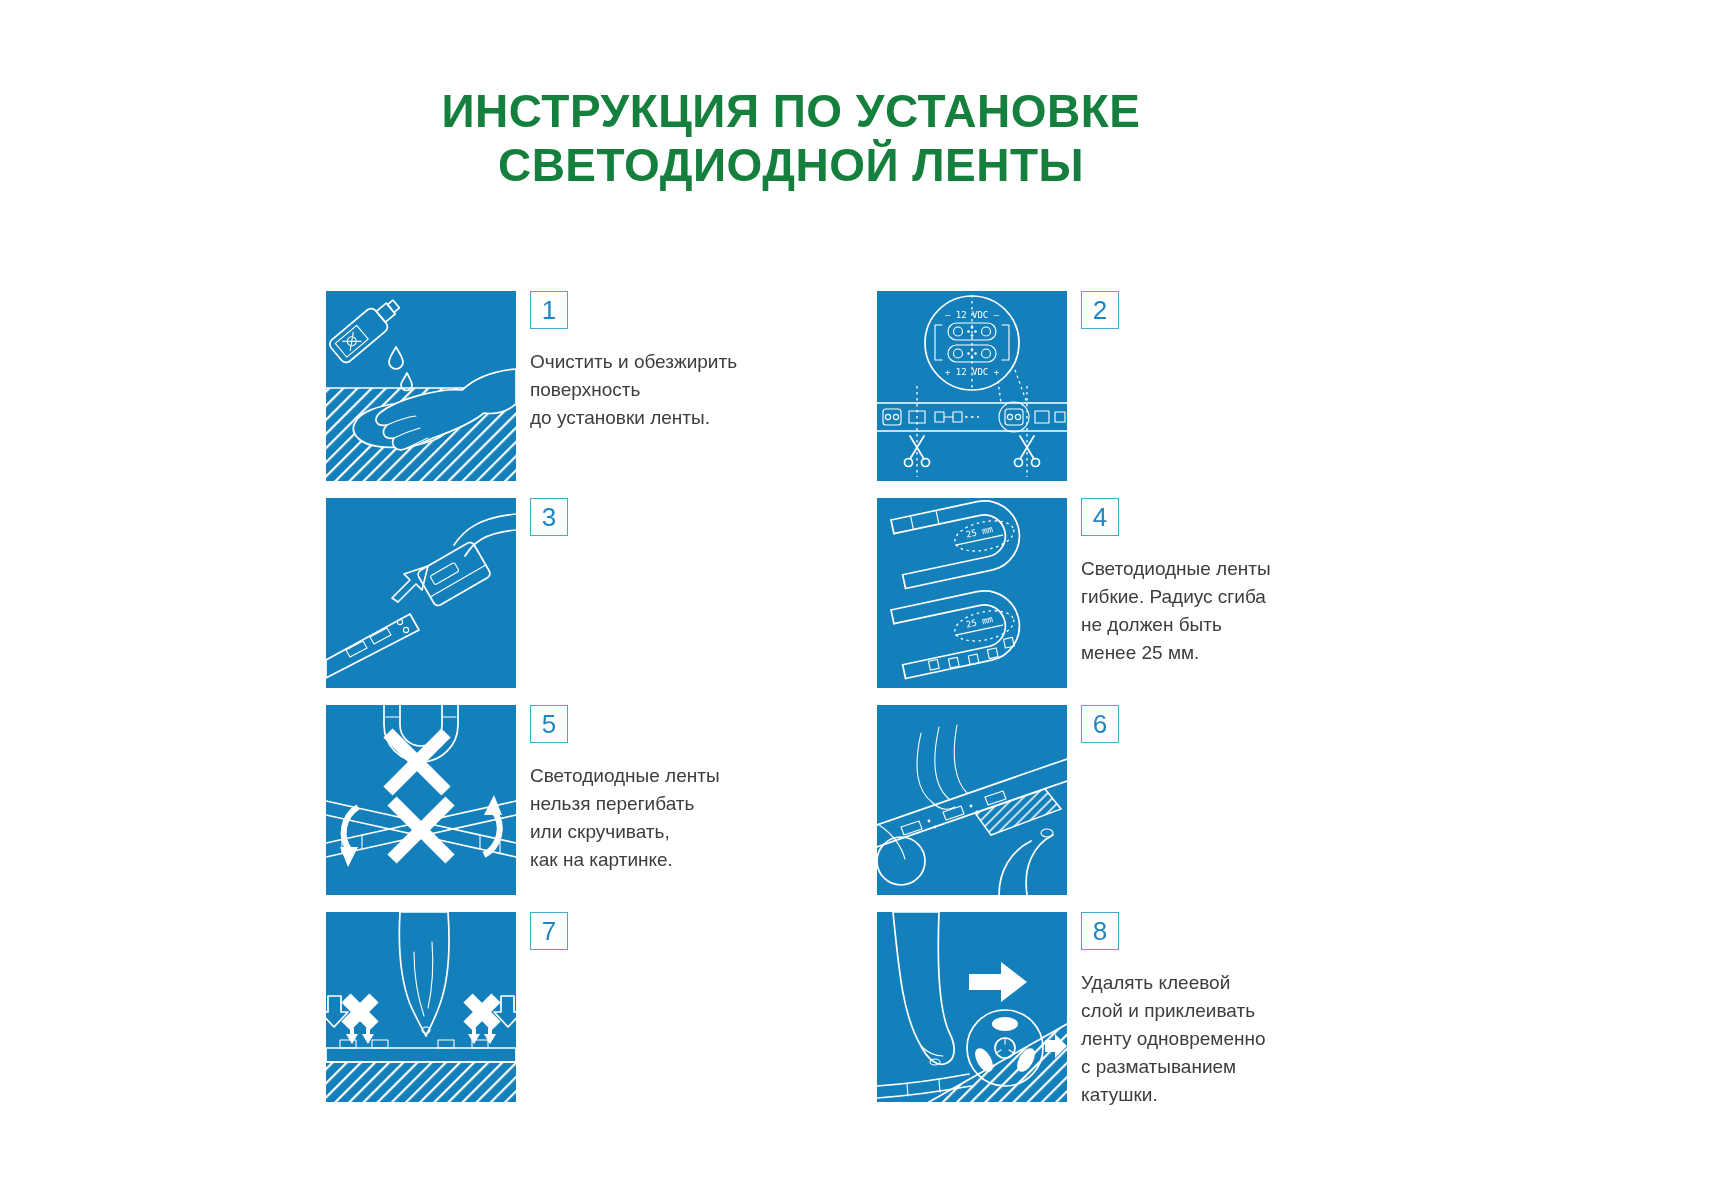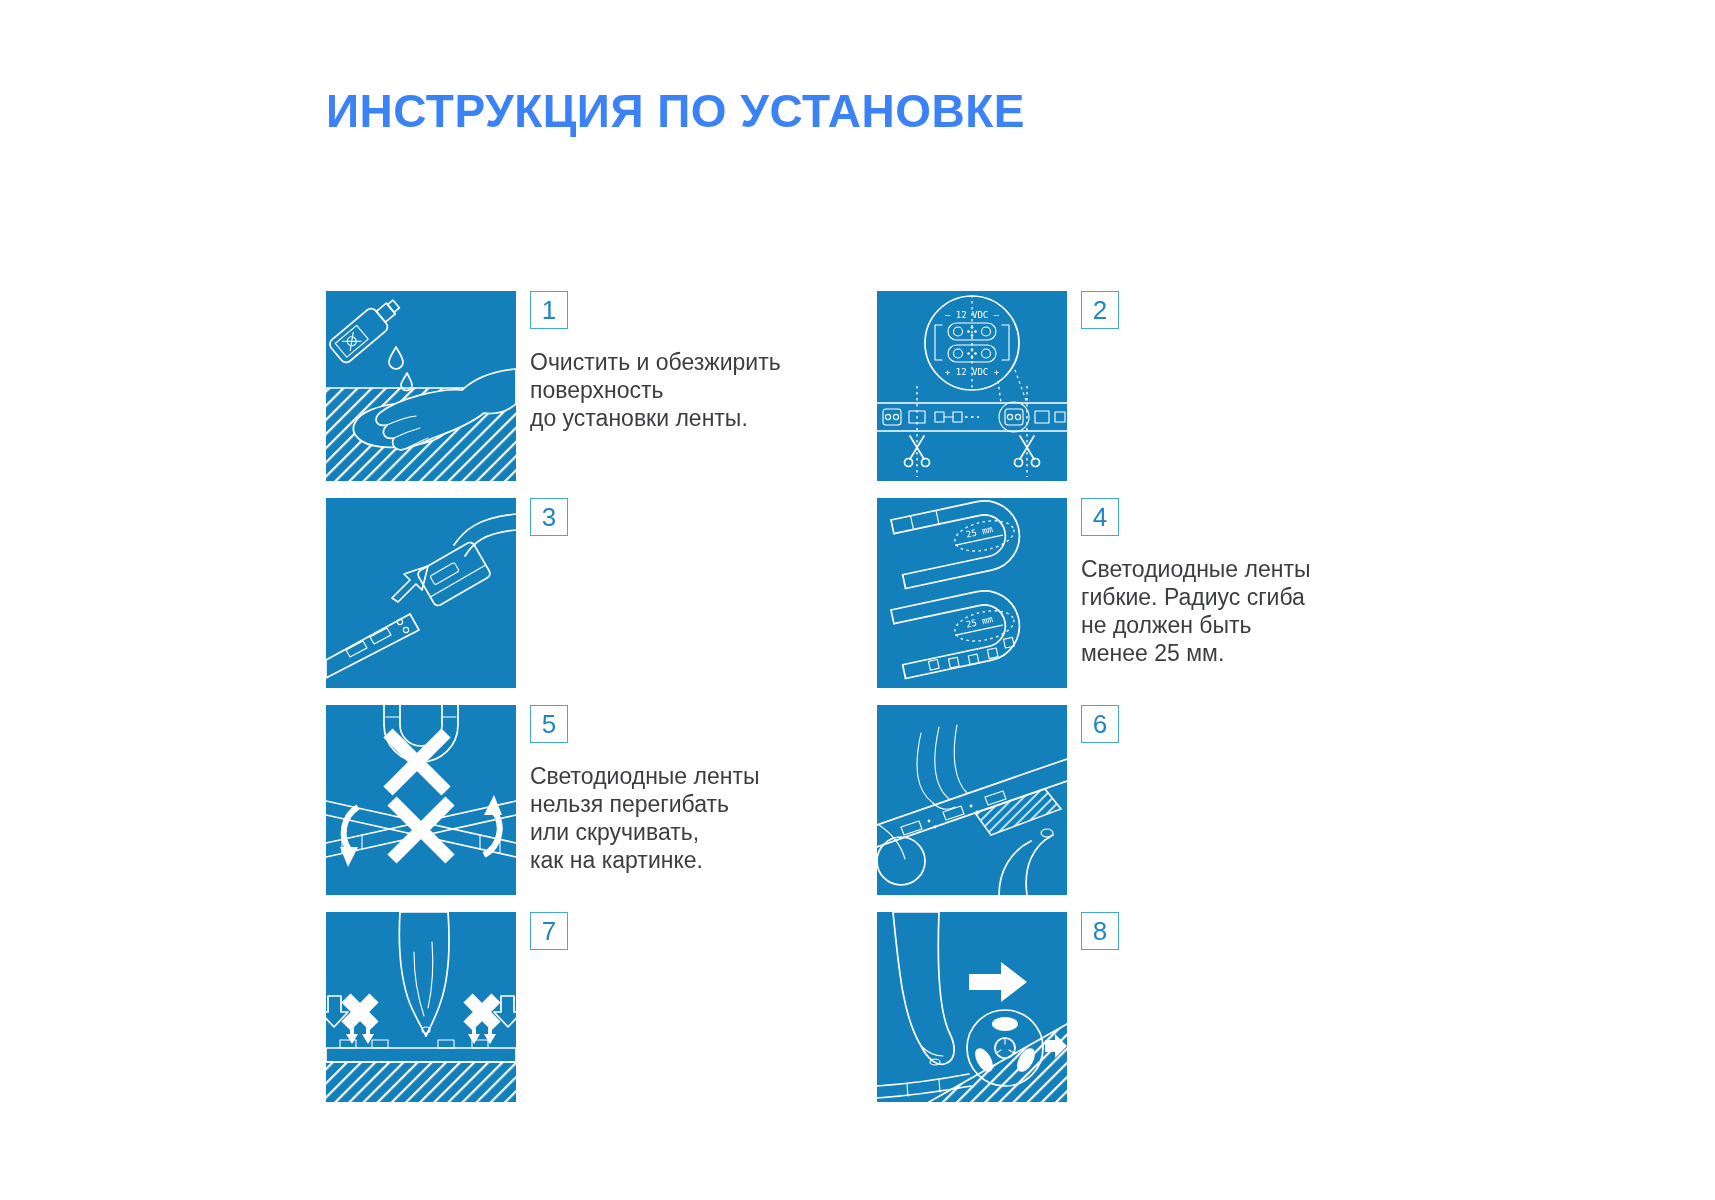--- a/index.html
+++ b/index.html
@@ -2,60 +2,61 @@
 <html><head>
 <meta charset="utf-8">
 <style>
   html,body { margin:0; padding:0; background:#ffffff; }
   .page {
     position:relative; width:1715px; height:1200px; background:#ffffff;
     font-family:"Liberation Sans", sans-serif; overflow:hidden;
   }
   .title {
     position:absolute; left:326px; top:84px; width:930px;
-    color:#3b82f6; font-weight:bold;
+    text-align:center; color:#15803d; font-weight:bold;
     font-size:46px; line-height:54px; letter-spacing:0.5px;
   }
   .steps {
     position:absolute; left:326px; top:291px;
     display:grid; grid-template-columns:504px 504px; column-gap:47px;
     grid-auto-rows:190px; row-gap:17px;
   }
   .step { display:flex; gap:14px; align-items:flex-start; }
   .illus {
     width:190px; height:190px; flex:0 0 auto; display:block;
     background:#1480bb;
   }
   .body { width:300px; }
   .num {
     width:38px; height:38px; box-sizing:border-box;
     border:1.5px solid #45a8cf; color:#1f86c1;
     font-size:26px; line-height:36px; text-align:center;
     margin-bottom:19px; background:#ffffff;
   }
   .txt {
-    color:#3c3d40; font-size:23px; line-height:28px;
+    color:#3c3d40; font-size:19px; line-height:28px;
     white-space:pre-line;
   }
   
   .ln { stroke:#ffffff; stroke-width:1.7; fill:none; stroke-linecap:round; stroke-linejoin:round; }
   .ln-thin { stroke:#ffffff; stroke-width:1.1; fill:none; stroke-linecap:round; stroke-linejoin:round; }
   .dash { stroke:#ffffff; stroke-width:1.3; fill:none; stroke-dasharray:2.5 3.5; }
   .wfill { fill:#ffffff; stroke:none; }
   .bfill { fill:#1480bb; stroke:#ffffff; stroke-width:1.7; stroke-linejoin:round; }
   .xbar { stroke:#ffffff; stroke-width:13; fill:none; }
   .lbl { fill:#ffffff; font-size:9px; font-family:"DejaVu Sans Mono", monospace; text-anchor:middle; }
 </style>
 </head>
 <body>
 
 <div class="page">
 
   <div class="title">
     <span style="display:block">ИНСТРУКЦИЯ ПО УСТАНОВКЕ</span>
+    <span style="display:block">СВЕТОДИОДНОЙ ЛЕНТЫ</span>
   </div>
 
   <div class="steps">
 
     <div class="step">
       <svg class="illus" viewBox="0 0 190 190">
         <defs>
           <pattern id="ph1" patternUnits="userSpaceOnUse" width="10" height="10" patternTransform="rotate(45)">
             <line x1="1" y1="0" x2="1" y2="10" stroke="#fff" stroke-width="2.4"></line>
           </pattern>
@@ -324,17 +325,22 @@
         <line class="ln-thin" x1="128" y1="126" x2="128" y2="132"></line>
         <line class="ln-thin" x1="119" y1="141" x2="124" y2="138"></line>
         <line class="ln-thin" x1="137" y1="141" x2="132" y2="138"></line>
         <ellipse class="wfill" cx="128" cy="112" rx="13" ry="7"></ellipse>
         <ellipse class="wfill" cx="107" cy="148" rx="13" ry="7" transform="rotate(60 107 148)"></ellipse>
         <ellipse class="wfill" cx="149" cy="148" rx="13" ry="7" transform="rotate(-60 149 148)"></ellipse>
         <polygon class="wfill" points="168,128 178,128 178,122 190,134 178,146 178,140 168,140"></polygon>
       </svg>
       <div class="body">
         <div class="num">8</div>
+        <div class="txt">Удалять клеевой
+слой и приклеивать
+ленту одновременно
+с разматыванием
+катушки.</div>
       </div>
     </div>
 
   </div>
 </div>
 
 </body></html>

